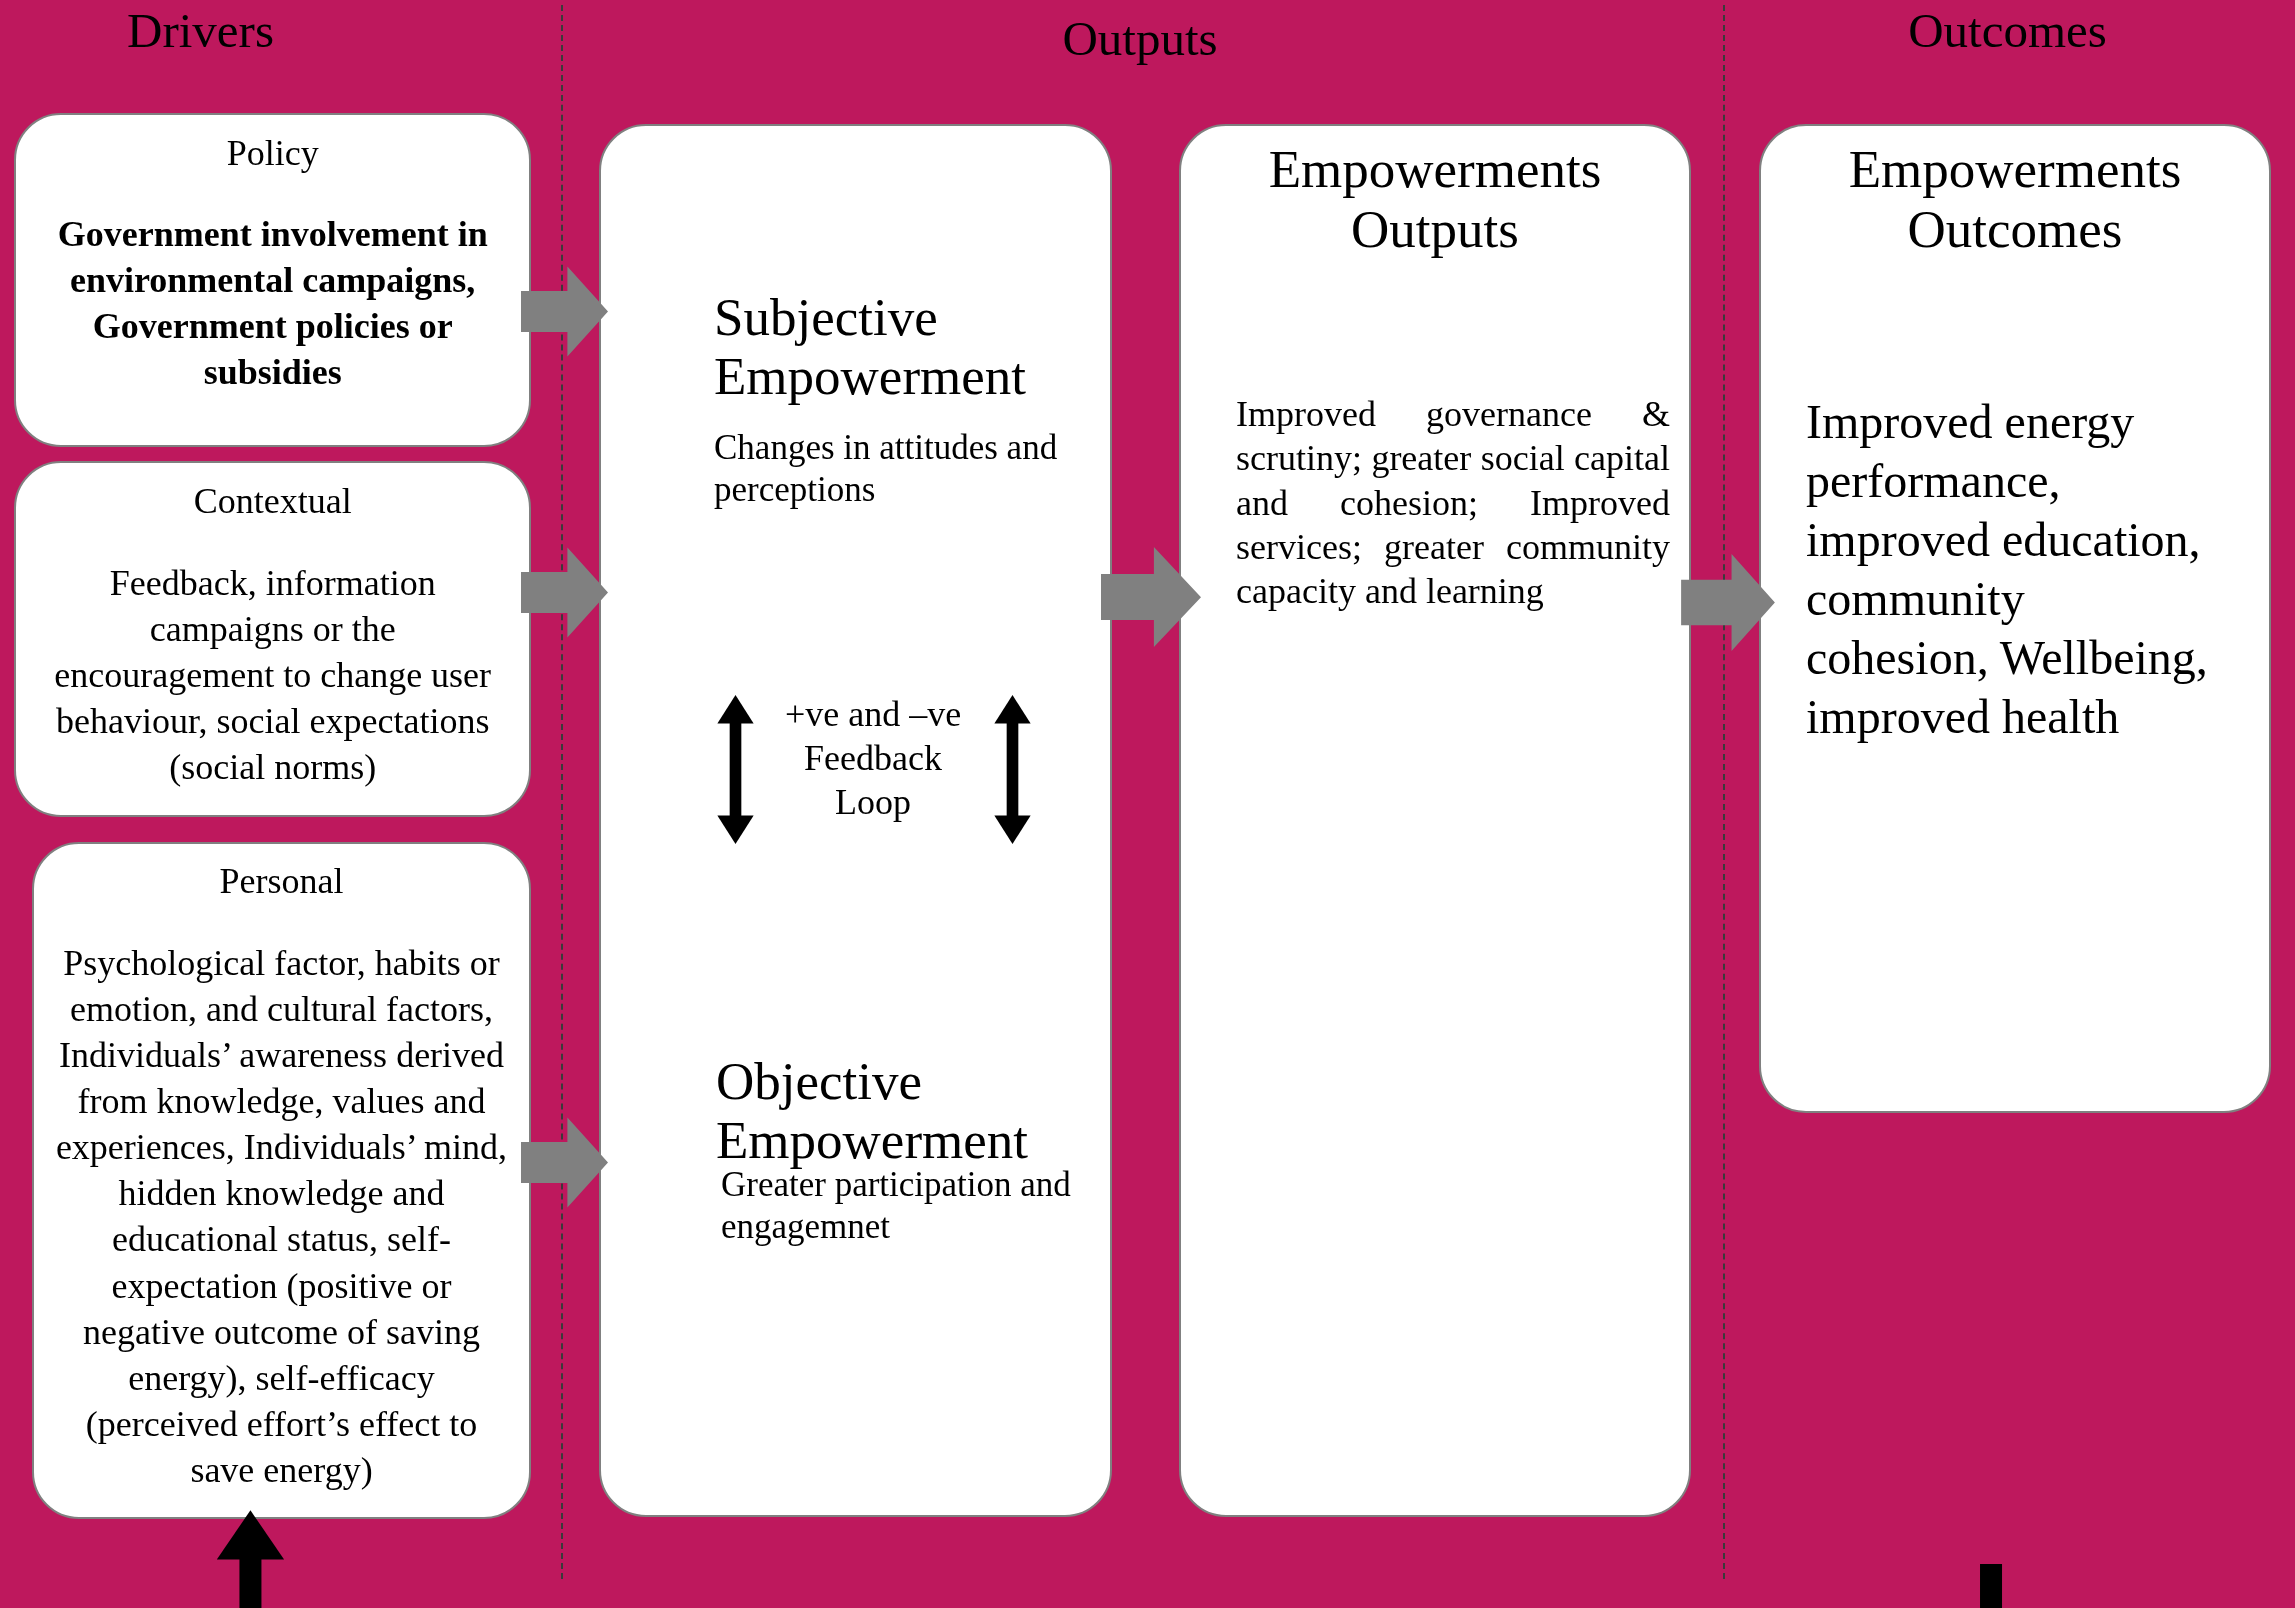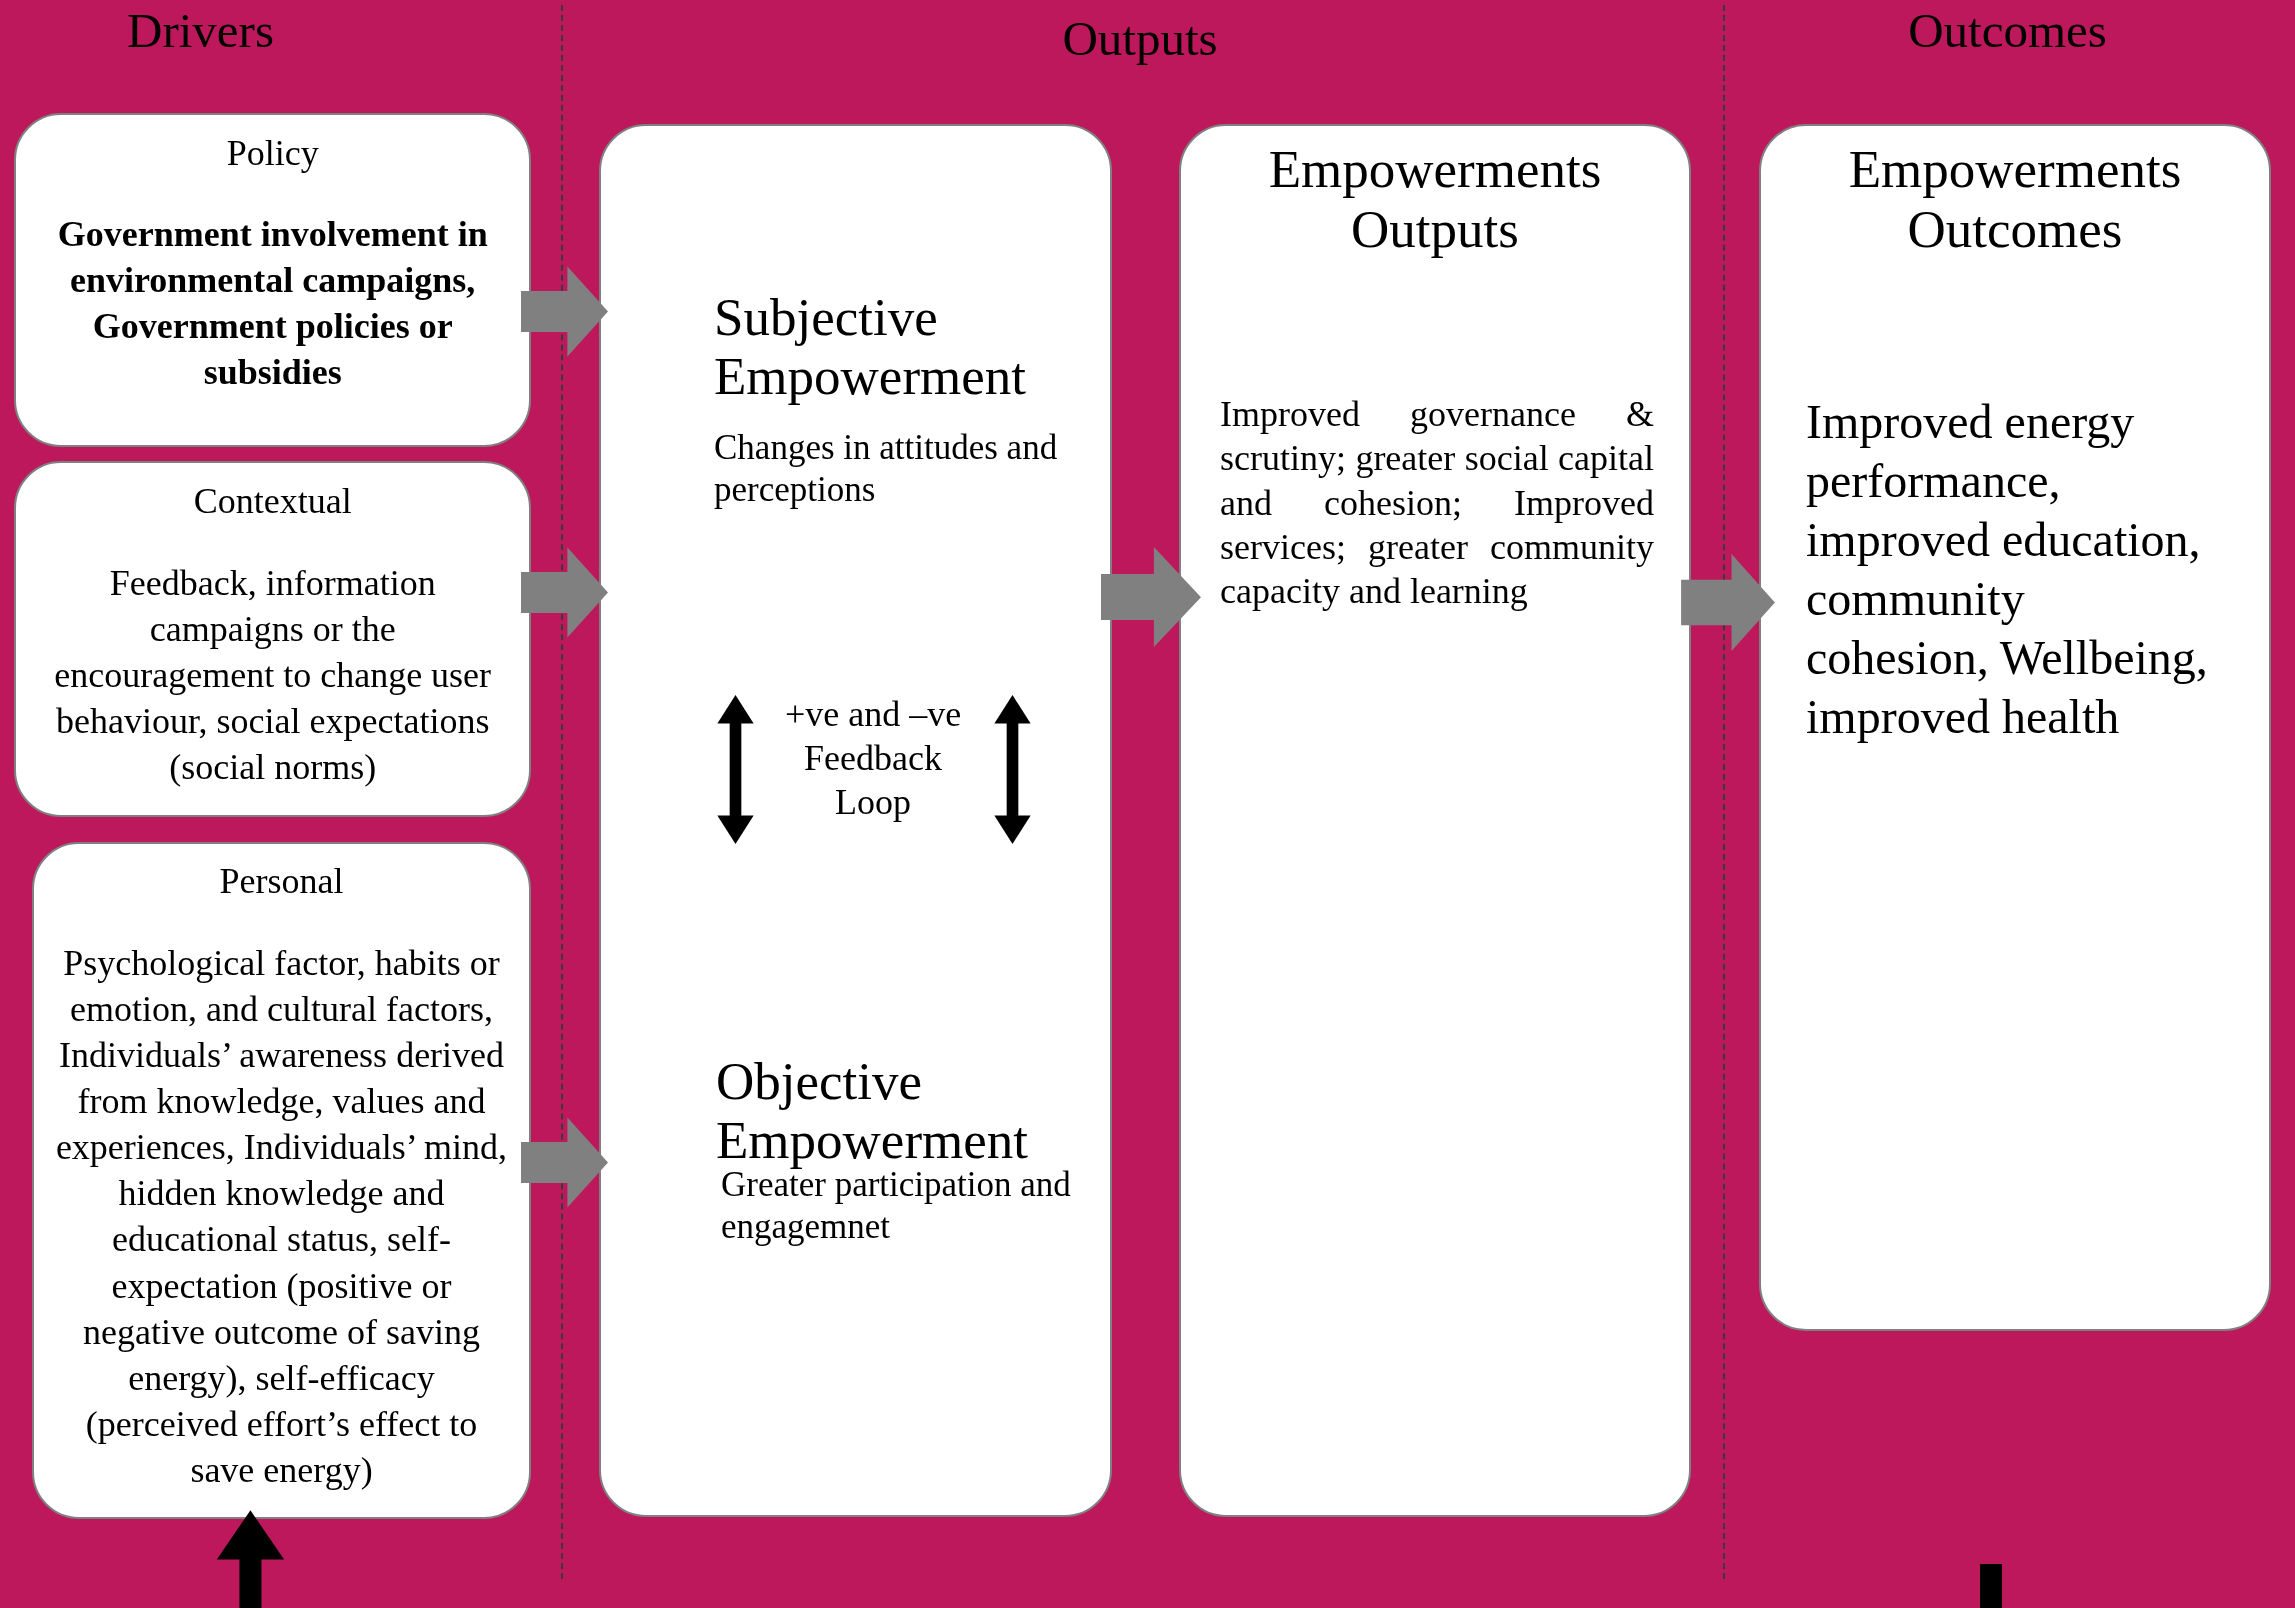--- a/index.html
+++ b/index.html
@@ -159,24 +159,24 @@
       <polygon points="30,230 58,186 2,186" fill="#000"></polygon>
     </svg>
 
     <div class="big-title" style="left:115px; top:884px; width:402px;margin-top:42px;">Objective Empowerment</div>
 
     <div class="sub-body" style="left:120px; top:1038px; width:389px;">Greater participation and engagemnet</div>
   </div>
 
   <div class="rbox" style="left:1179px; top:124px; width:512px; height:1393px;">
     <div class="col-title" style="top:14.2px;">Empowerments Outputs</div>
-    <div class="col-body-just" style="left:39px; top:266px; width:434px;">Improved governance &amp; scrutiny; greater social capital and cohesion; Improved services; greater community capacity and learning</div>
-  </div>
-
-  <div class="rbox" style="left:1759px; top:124px; width:512px; height:1207px;">
+    <div class="col-body-just" style="left:55px; top:266px; width:434px;">Improved governance &amp; scrutiny; greater social capital and cohesion; Improved services; greater community capacity and learning</div>
+  </div>
+
+  <div class="rbox" style="left:1759px; top:124px; width:512px; height:989px;">
     <div class="col-title" style="top:14.2px;">Empowerments Outcomes</div>
     <div class="col-body-left" style="left:45px; top:266px; width:402px;">Improved energy performance, improved education, community cohesion, Wellbeing, improved health</div>
   </div>
 
   <svg class="gray-arrow" style="left:521px; top:266px;" width="87" height="91" viewBox="0 0 135 140">
     <polygon points="0,38 72,38 72,0 135,70 72,140 72,102 0,102" fill="#808080"></polygon>
   </svg>
 
   <svg class="gray-arrow" style="left:521px; top:547px;" width="87" height="91" viewBox="0 0 135 140">
     <polygon points="0,38 72,38 72,0 135,70 72,140 72,102 0,102" fill="#808080"></polygon>

